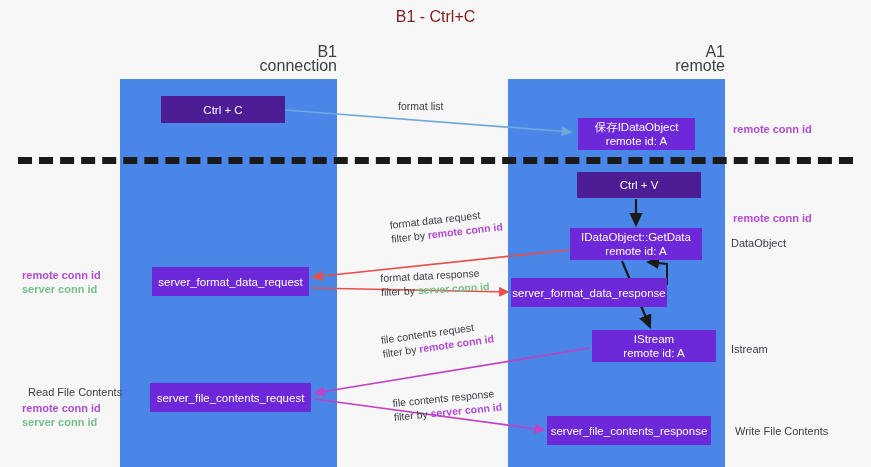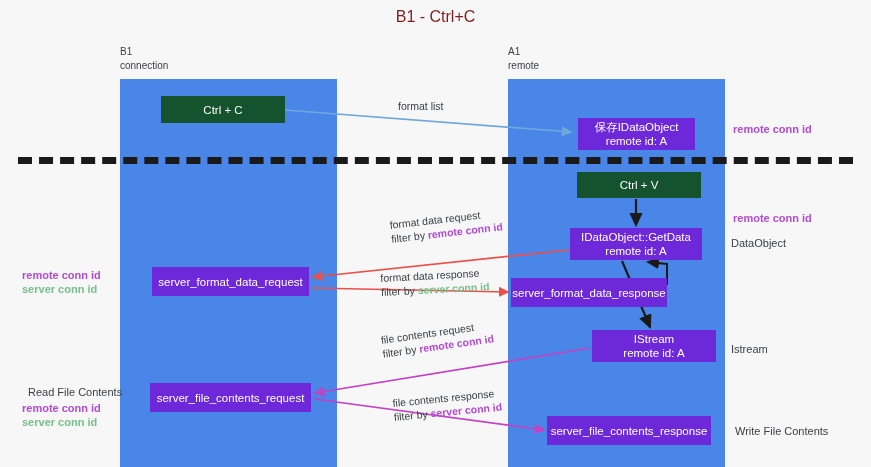--- a/index.html
+++ b/index.html
@@ -21,41 +21,41 @@
 
   
   #title{
     position:absolute;left:0;top:6px;width:871px;
     text-align:center;font-size:16px;line-height:21px;color:#7f1d1d;
   }
   #title div{white-space:pre;}
 
   
   .lane-head{
-    position:absolute;width:217px;text-align:left;
-    font-size:10px;line-height:14px;color:#3c4043;
+    position:absolute;width:217px;text-align:right;
+    font-size:16px;line-height:14px;color:#3c4043;
   }
   #head-b1{left:120px;top:45px;}
   #head-a1{left:508px;top:45px;}
   .lane-head .l2{}
 
   
   #divider{
     position:absolute;left:18px;top:157px;width:835px;height:0;
     border-top:7px dashed #1a1a1a;
   }
 
   
   .node{
     position:absolute;box-sizing:border-box;
     display:flex;flex-direction:column;align-items:center;justify-content:center;
     color:#ffffff;font-size:11.5px;line-height:14px;text-align:center;
     white-space:nowrap;
   }
-  .node.green{background:#14532d;}
+  .node.green{background:#4c1d95;}
   .node.orange{background:#6d28d9;}
 
   #n-ctrlc{left:161px;top:96px;width:124px;height:27px;}
   #n-save{left:578px;top:118px;width:117px;height:32px;}
   #n-ctrlv{left:577px;top:172px;width:124px;height:26px;}
   #n-getdata{left:570px;top:228px;width:132px;height:32px;}
   #n-sfdreq{left:152px;top:267px;width:157px;height:29px;}
   #n-sfdresp{left:511px;top:278px;width:156px;height:29px;}
   #n-istream{left:592px;top:330px;width:124px;height:32px;}
   #n-sfcreq{left:150px;top:383px;width:161px;height:29px;}

